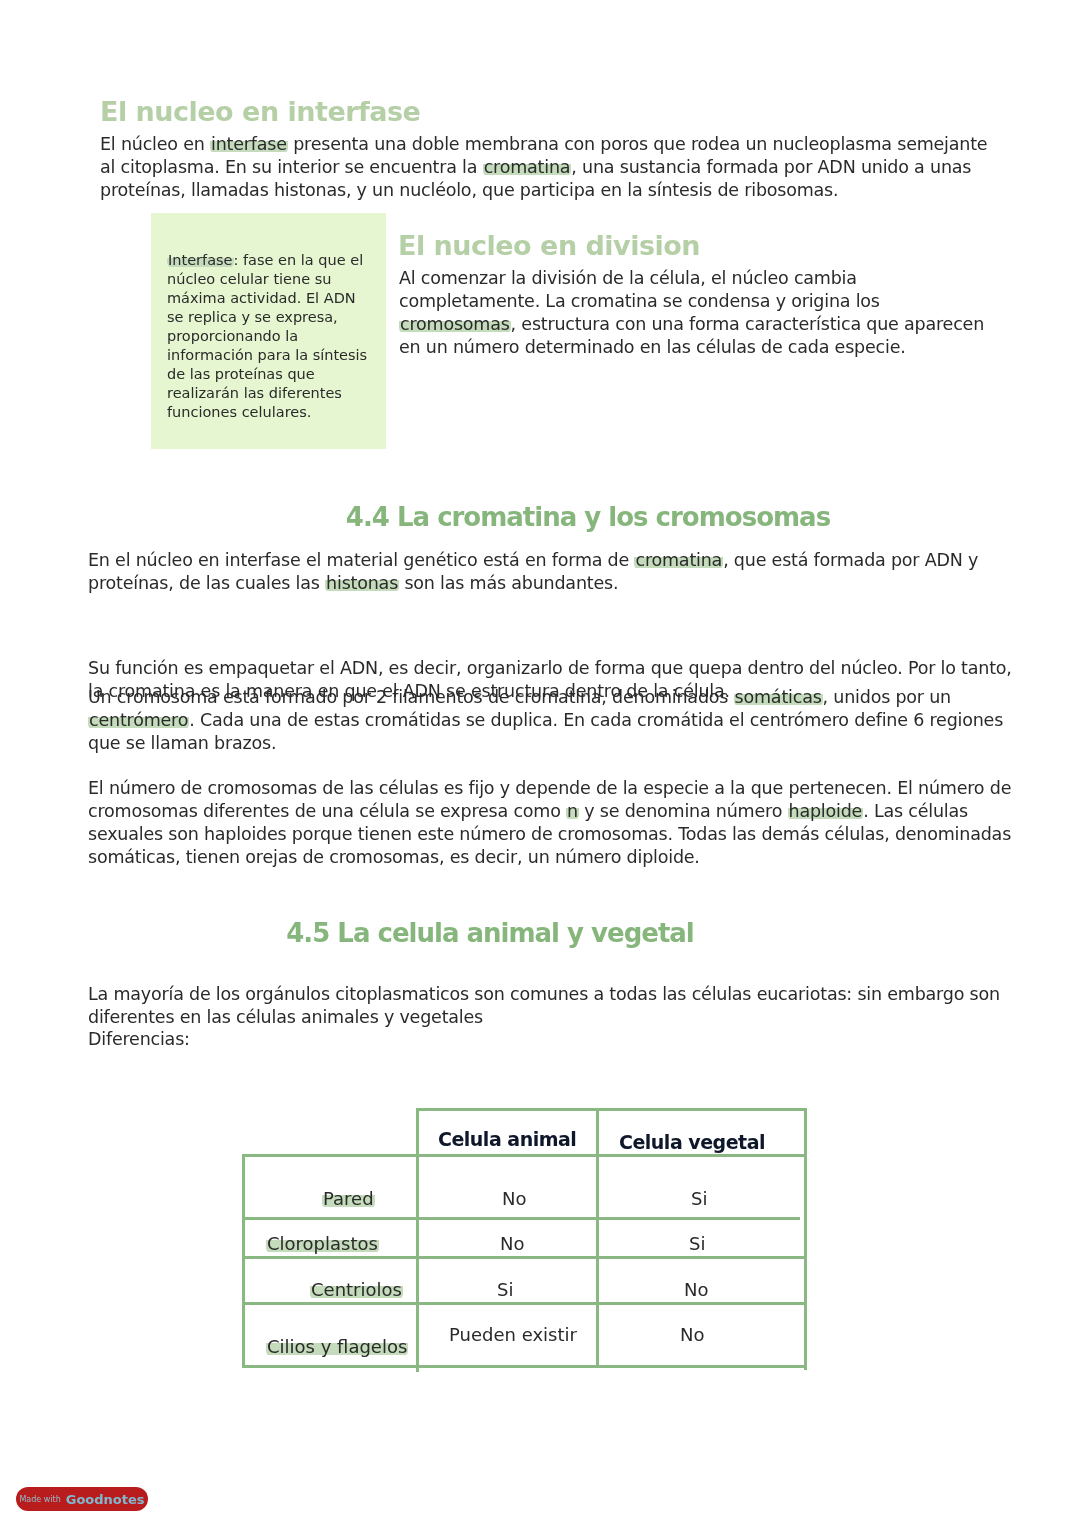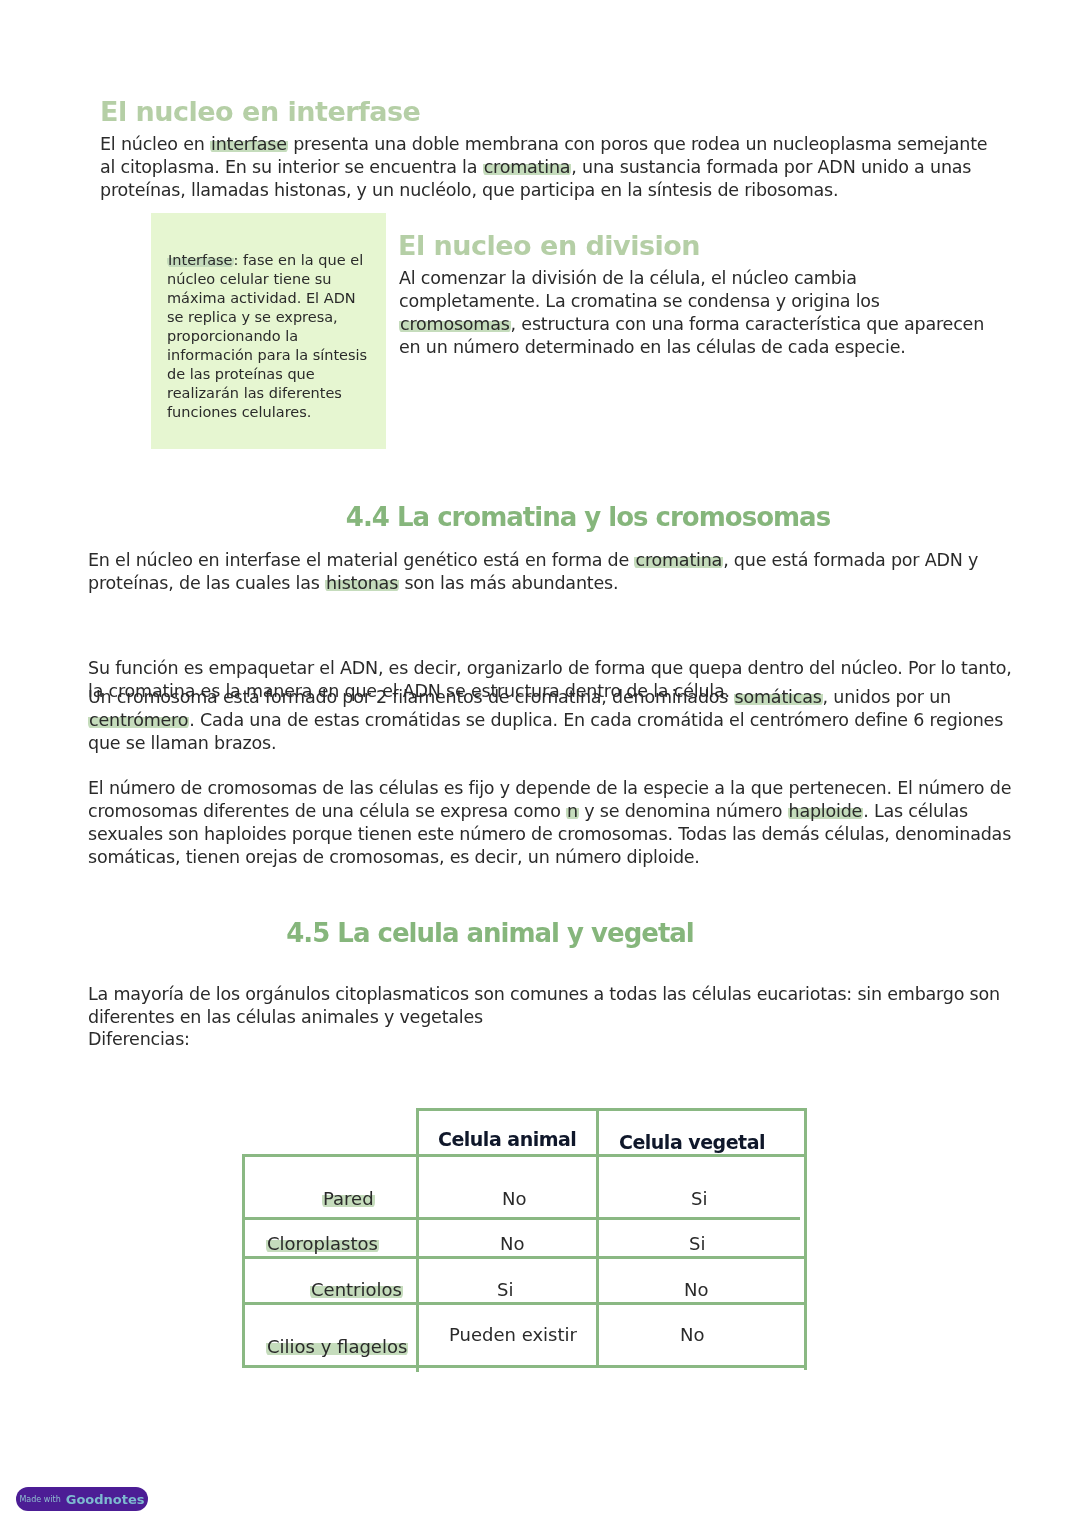--- a/index.html
+++ b/index.html
@@ -30,21 +30,21 @@
     background: #e6f6d1; box-sizing: border-box; padding: 38px 12px 0 16px; margin-left: 28px;
   }
   .note p { margin: 0; font-size: 14.5px; line-height: 19px; color: #2a2a2a; }
   
   .tbl { left: 242px; top: 1108px; width: 565px; height: 262px; }
   .tbl .line { position: absolute; background: #8ab883; }
   .cell { position: absolute; font-size: 18px; color: #2a2a2a; }
   .cell.hdr { color: #0f172a; font-weight: bold; font-size: 19px; letter-spacing: -0.5px; }
   .badge {
     left: 16px; top: 1487px; width: 132px; height: 24px; border-radius: 12px;
-    background: #4c1d95; display: flex; align-items: center; justify-content: center; gap: 5px;
+    background: #b91c1c; display: flex; align-items: center; justify-content: center; gap: 5px;
   }
   .badge .small { font-size: 8px; color: #8fbfd0; }
   .badge .brand { font-size: 13px; color: #7dbad0; font-weight: bold; }
 </style>
 </head>
 <body>
 
 <h2 class="abs h-light" style="left:100px; top:96px;">El nucleo en interfase</h2>
 <p class="abs para" style="left:100px; top:133px; width:900px;"><span>El núcleo en </span><span class="hl">interfase</span><span> presenta una doble membrana con poros que rodea un nucleoplasma semejante al citoplasma. En su interior se encuentra la </span><span class="hl">cromatina</span><span>, una sustancia formada por ADN unido a unas proteínas, llamadas histonas, y un nucléolo, que participa en la síntesis de ribosomas.</span></p>
 

